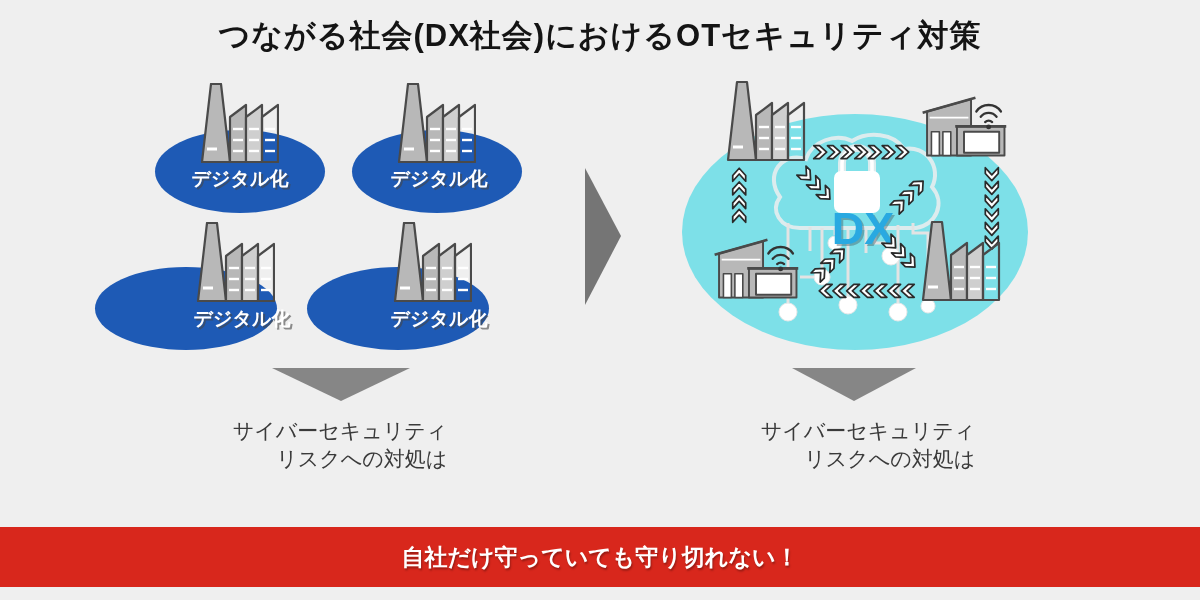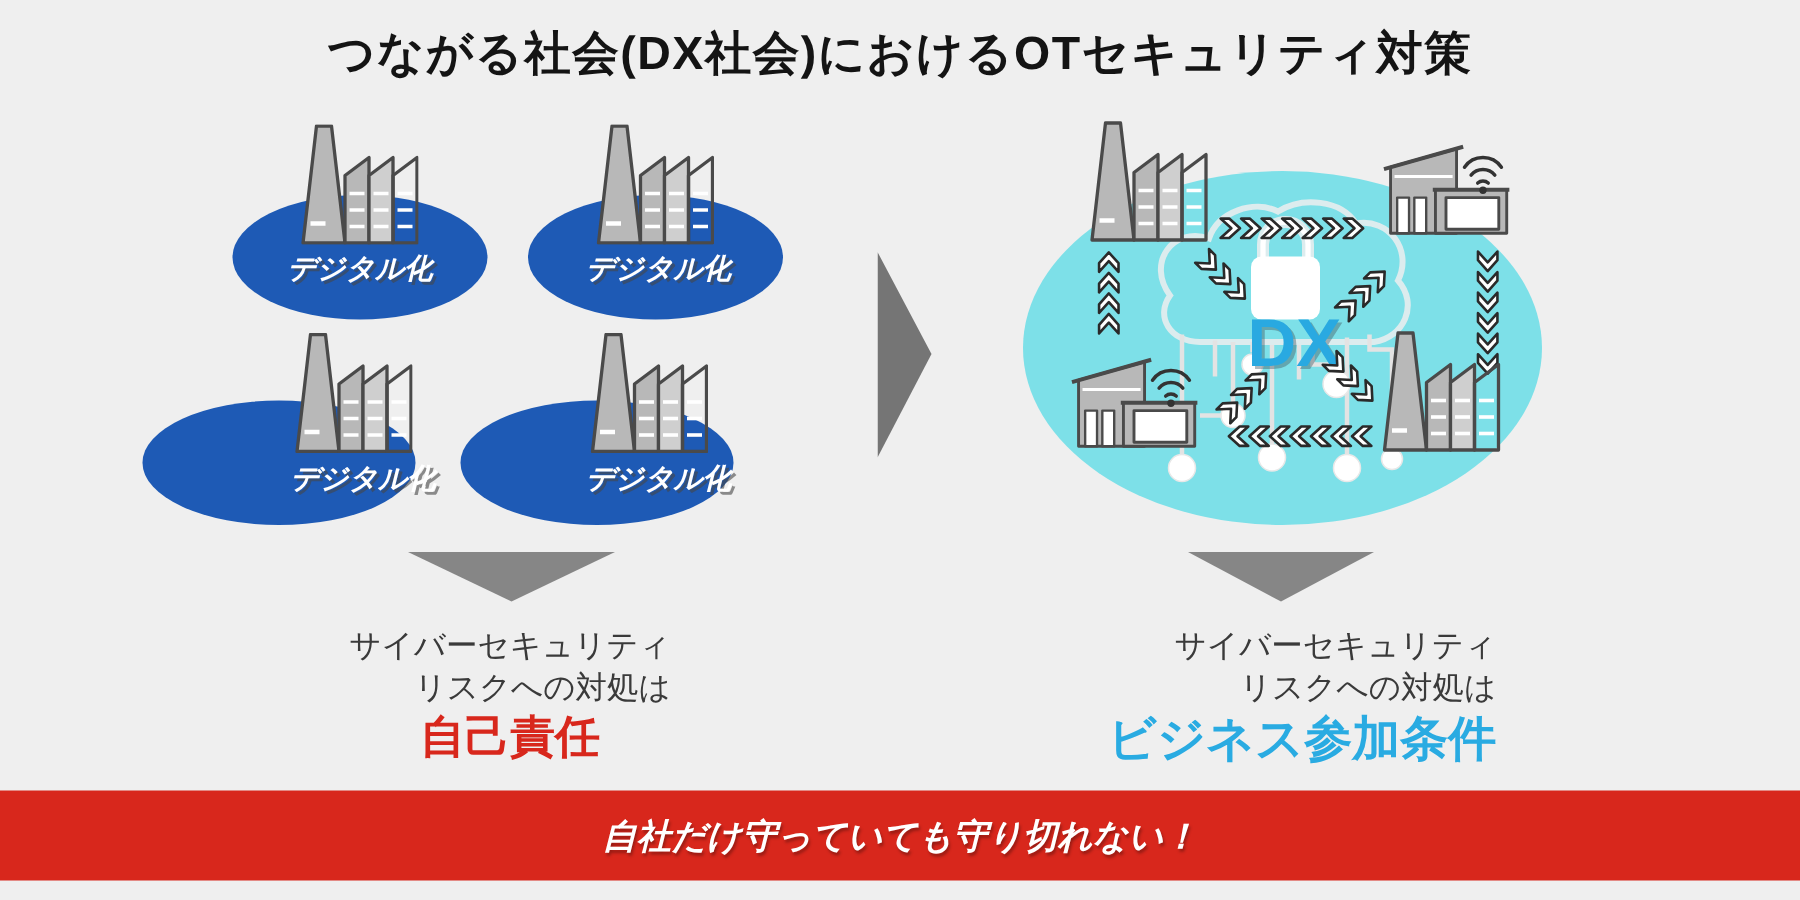--- a/index.html
+++ b/index.html
@@ -1,33 +1,33 @@
 <!DOCTYPE html>
 <html><head>
 <meta charset="utf-8">
 <style>
   html,body{margin:0;padding:0;}
   .stage{position:relative;width:1200px;height:600px;background:#efefef;overflow:hidden;
          font-family:"Liberation Sans","DejaVu Sans",sans-serif;}
   .abs{position:absolute;}
   .title{position:absolute;top:15px;left:0;width:100%;text-align:center;
          font-size:31px;font-weight:bold;color:#141414;letter-spacing:1px;}
-  .cluster{position:absolute;font-style:italic;}
+  .cluster{position:absolute;}
   .blue-ellipse{position:absolute;border-radius:50%;background:#1e5ab5;}
   .digi-label{position:absolute;transform:translateX(-50%);white-space:nowrap;
               color:#fff;font-weight:bold;font-size:19px;
               text-shadow:2px 2px 0 rgba(70,70,70,0.6);}
   .result{position:absolute;transform:translateX(-50%);text-align:center;white-space:nowrap;}
   .r-line{font-size:21px;line-height:28px;color:#3a3a3a;text-align:right;}
   .r-strong{font-size:30px;font-weight:bold;line-height:36px;margin-top:1px;}
   .r-strong.red{color:#d8271c;}
   .r-strong.blue{color:#29abe2;font-size:32px;}
   .banner{position:absolute;left:0;top:527px;width:1200px;height:60px;background:#d8271c;
           display:flex;flex-direction:column;justify-content:center;align-items:center;
-          color:#fff;font-weight:bold;text-shadow:1px 2px 2px rgba(0,0,0,0.3);font-style:italic;}
+          color:#fff;font-weight:bold;text-shadow:1px 2px 2px rgba(0,0,0,0.3);}
   .banner-line{font-size:23px;line-height:29px;white-space:nowrap;}
 </style>
 </head>
 <body>
 
 <div class="stage">
 
   <svg width="0" height="0" style="position:absolute" aria-hidden="true">
     <defs>
       <g id="factory" stroke="#4a4a4a" stroke-width="2.2" stroke-linejoin="round">
@@ -203,25 +203,23 @@
   <svg class="abs" style="left:272px;top:368px" width="140" height="34">
     <polygon points="0,0 138,0 69,33" fill="#868686"></polygon>
   </svg>
   <svg class="abs" style="left:792px;top:368px" width="126" height="34">
     <polygon points="0,0 124,0 62,33" fill="#868686"></polygon>
   </svg>
 
   <div class="result" style="left:340px;top:417px">
     <div class="r-line">サイバーセキュリティ</div>
     <div class="r-line">リスクへの対処は</div>
-    <div class="r-strong red">自己責任</div>
   </div>
   <div class="result" style="left:868px;top:417px">
     <div class="r-line">サイバーセキュリティ</div>
     <div class="r-line">リスクへの対処は</div>
-    <div class="r-strong blue">ビジネス参加条件</div>
   </div>
 
   <div class="banner">
     <div class="banner-line">自社だけ守っていても守り切れない！</div>
   </div>
 
 </div>
 
 </body></html>

